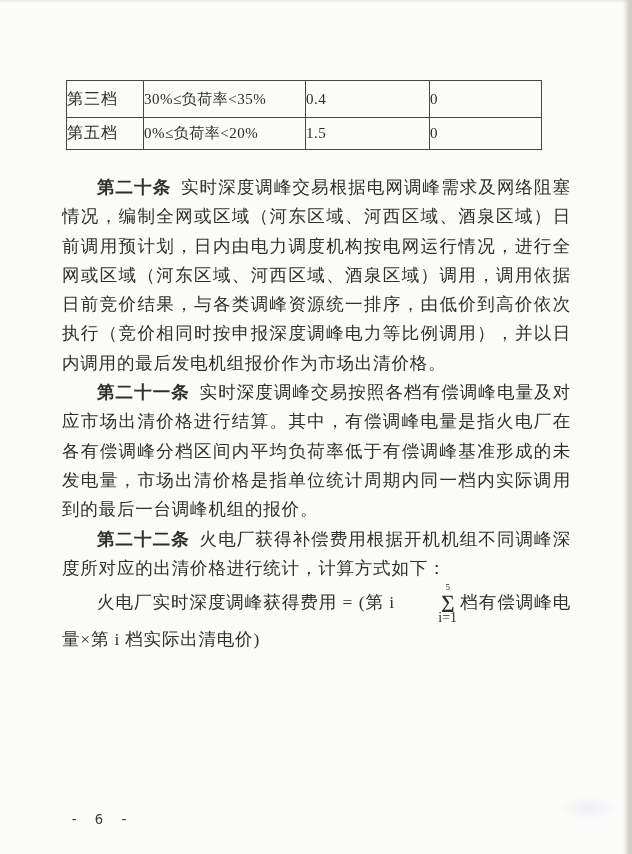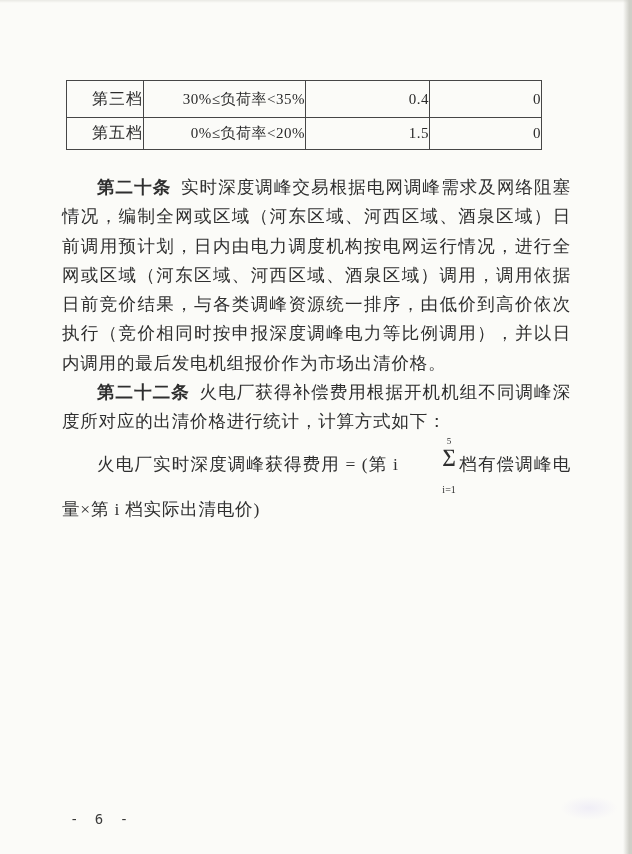--- a/index.html
+++ b/index.html
@@ -26,21 +26,21 @@
     background:radial-gradient(ellipse at center, rgba(226,222,244,0.45), rgba(226,222,244,0) 70%);
   }
   
   table.tier-table {
     position:absolute; left:66px; top:80px;
     width:475px;
     border-collapse:collapse; table-layout:fixed;
   }
   table.tier-table td {
     border:1.6px solid #464646;
-    text-align:right; vertical-align:middle;
+    text-align:left; vertical-align:middle;
     font-size:15px; color:#2b2b2b;
     letter-spacing:0.5px;
   }
   table.tier-table td.tier { font-size:16px; letter-spacing:1px; }
   table.tier-table col.c1 { width:77px; }
   table.tier-table col.c2 { width:162px; }
   table.tier-table col.c3 { width:124px; }
   table.tier-table col.c4 { width:112px; }
   table.tier-table tr.r1 { height:37px; }
   table.tier-table tr.r2 { height:36px; }
@@ -56,21 +56,21 @@
   .content p { text-indent:2em; }
   .art-num { font-weight:700; padding-right:0.55em; }
   
   .sigma {
     display:inline-flex; flex-direction:column; align-items:center;
     vertical-align:middle; line-height:1; margin:0 3px;
     letter-spacing:0;
   }
   .sigma .sup { font-size:9px; }
   .sigma .sym { font-size:19px; font-weight:600; }
-  .sigma .sub { font-size:10px;margin-top:20px; }
+  .sigma .sub { font-size:14px; }
   
   .pagenum {
     position:absolute; left:70px; top:811px;
     font-family:"DejaVu Sans Mono", monospace;
     font-size:14px; letter-spacing:4px; color:#3a3a3a;
   }
 </style>
 </head>
 <body>
 
@@ -97,20 +97,21 @@
         <td>0%≤负荷率&lt;20%</td>
         <td>1.5</td>
         <td>0</td>
       </tr>
     </tbody>
   </table>
 
   <div class="content">
     <p><span class="art-num">第二十条</span><span>实时深度调峰交易根据电网调峰需求及网络阻塞情况，编制全网或区域（河东区域、河西区域、酒泉区域）日前调用预计划，日内由电力调度机构按电网运行情况，进行全网或区域（河东区域、河西区域、酒泉区域）调用，调用依据日前竞价结果，与各类调峰资源统一排序，由低价到高价依次执行（竞价相同时按申报深度调峰电力等比例调用），并以日内调用的最后发电机组报价作为市场出清价格。</span></p>
 
+    <p><span class="art-num">第二十一条</span><span>实时深度调峰交易按照各档有偿调峰电量及对应市场出清价格进行结算。其中，有偿调峰电量是指火电厂在各有偿调峰分档区间内平均负荷率低于有偿调峰基准形成的未发电量，市场出清价格是指单位统计周期内同一档内实际调用到的最后一台调峰机组的报价。</span></p>
 
     <p><span class="art-num">第二十二条</span><span>火电厂获得补偿费用根据开机机组不同调峰深度所对应的出清价格进行统计，计算方式如下：</span></p>
 
     <p><span>火电厂实时深度调峰获得费用 = (第 i </span><span class="sigma">
           <span class="sup">5</span>
           <span class="sym">∑</span>
           <span class="sub">i=1</span>
         </span><span>档有偿调峰电量×第 i 档实际出清电价)</span></p>
 
   </div>

